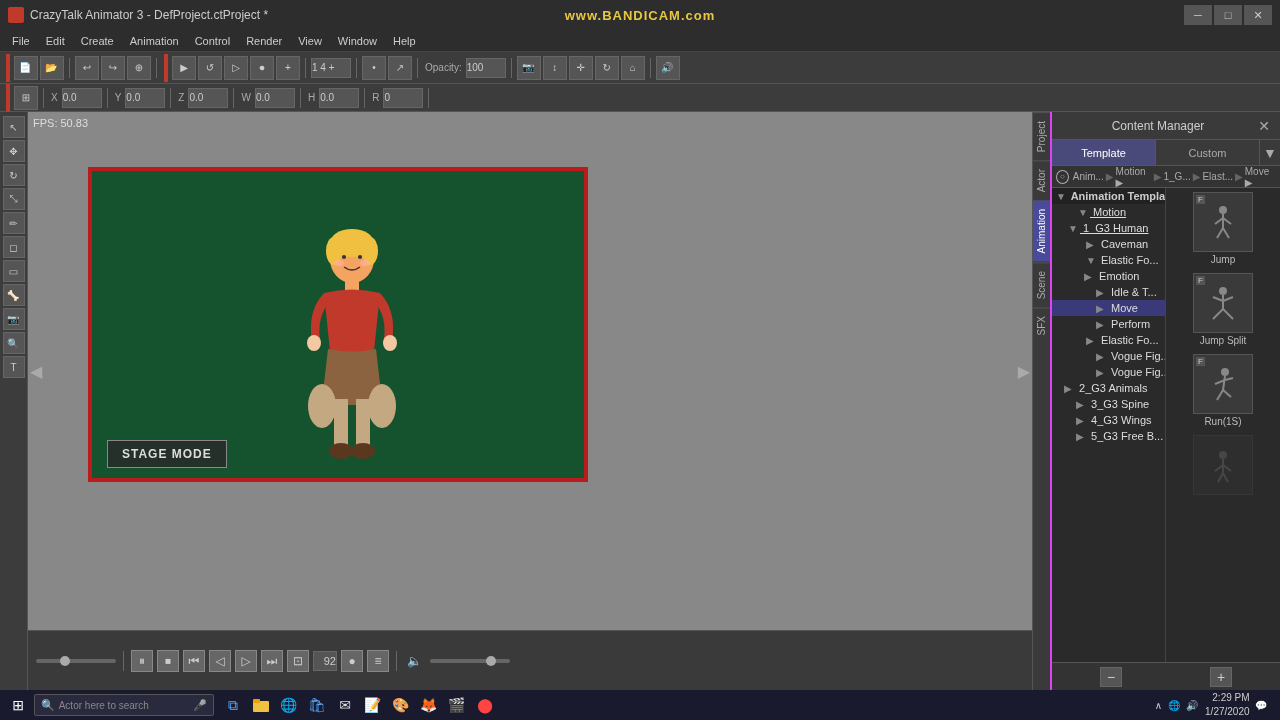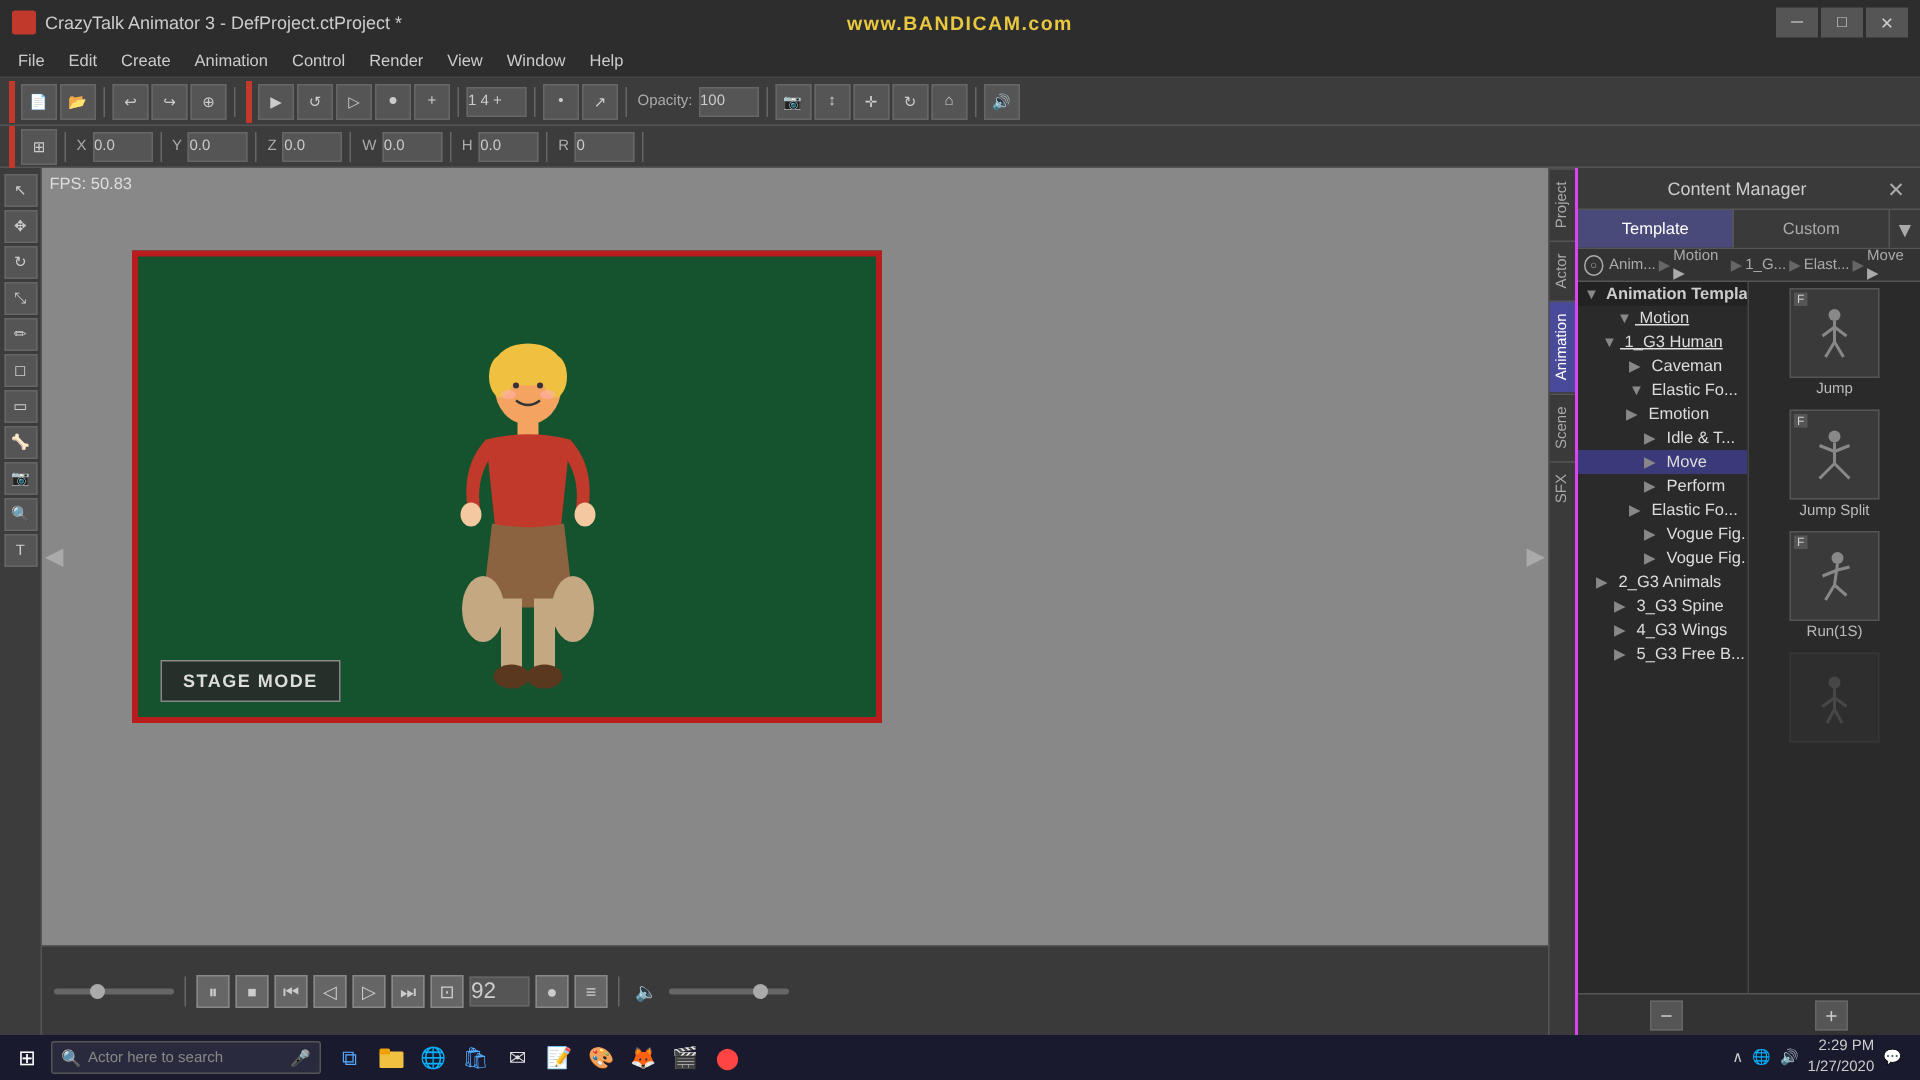--- a/index.html
+++ b/index.html
@@ -220,26 +220,26 @@
     .tl-btn {
       width: 22px; height: 22px;
       background: transparent;
       border: none;
       color: #aaa;
       cursor: pointer;
       font-size: 12px;
       display: flex; align-items: center; justify-content: center;
     }
     .tl-input {
-      width: 40px; height: 20px;
+      width: 24px; height: 20px;
       background: #555;
       border: 1px solid #666;
       color: #ccc;
-      text-align: left;
-      font-size: 15px;
+      text-align: right;
+      font-size: 11px;
     }
     .tl-play-btn {
       width: 22px; height: 22px;
       background: #666;
       border: 1px solid #888;
       color: #ccc;
       cursor: pointer;
       font-size: 12px;
       display: flex; align-items: center; justify-content: center;
     }

